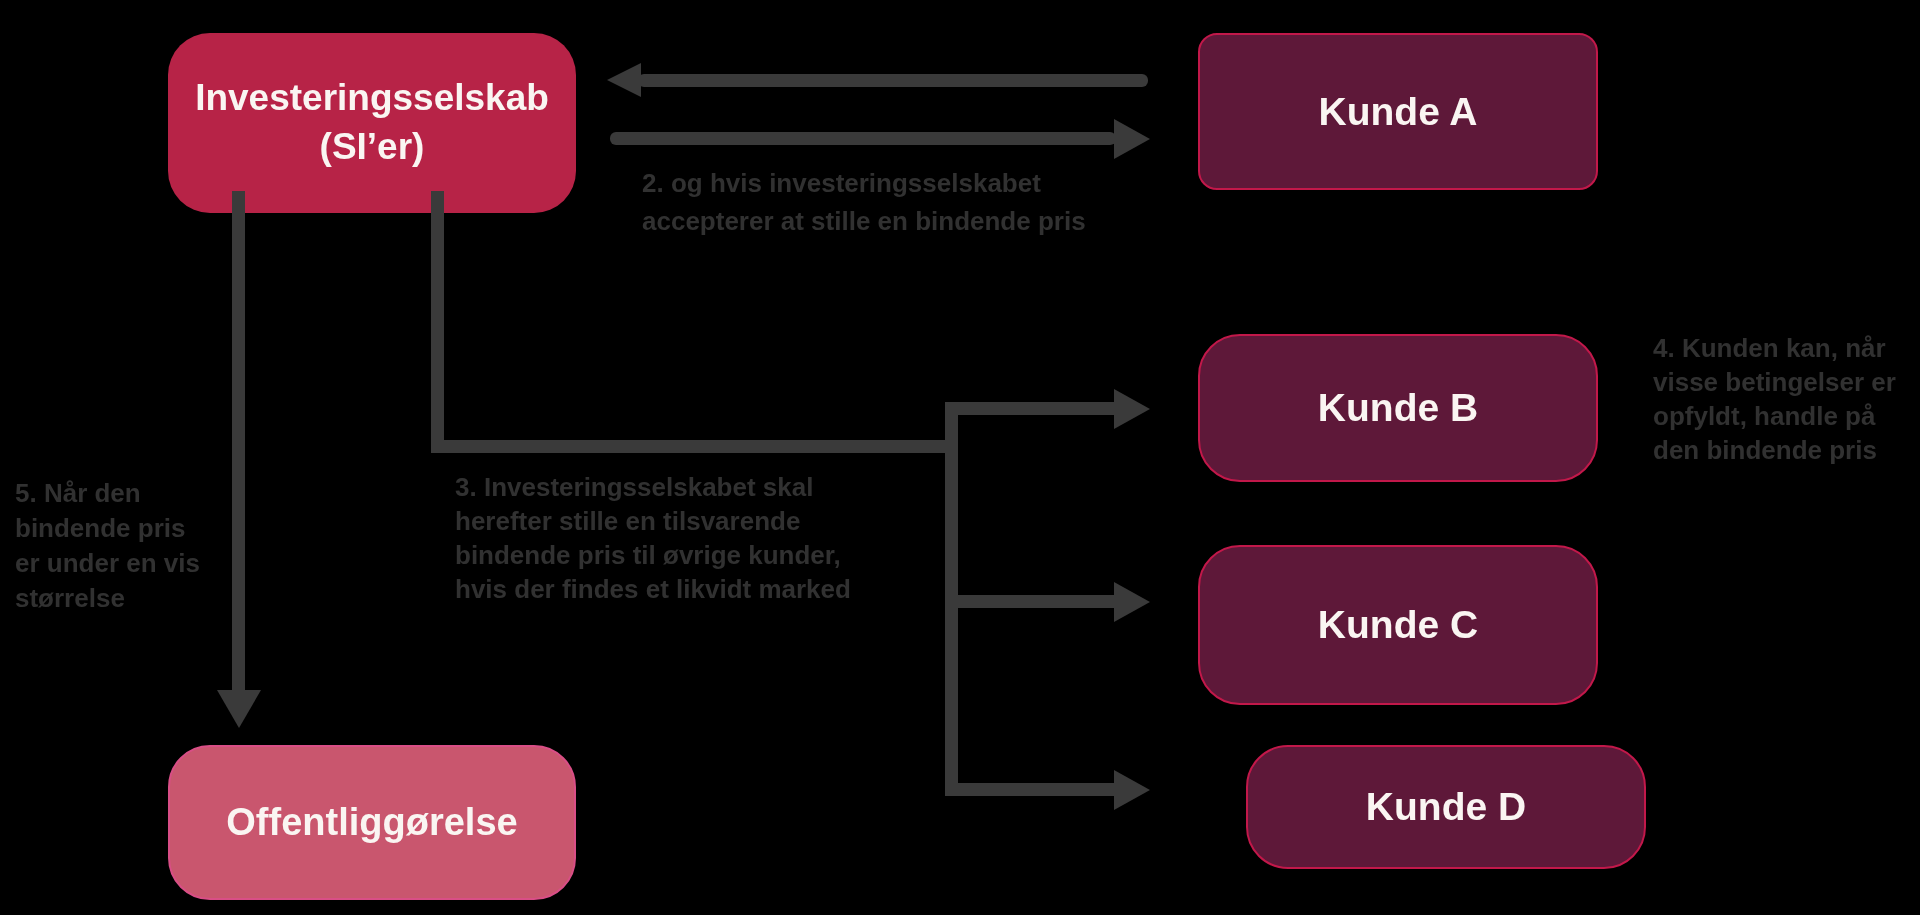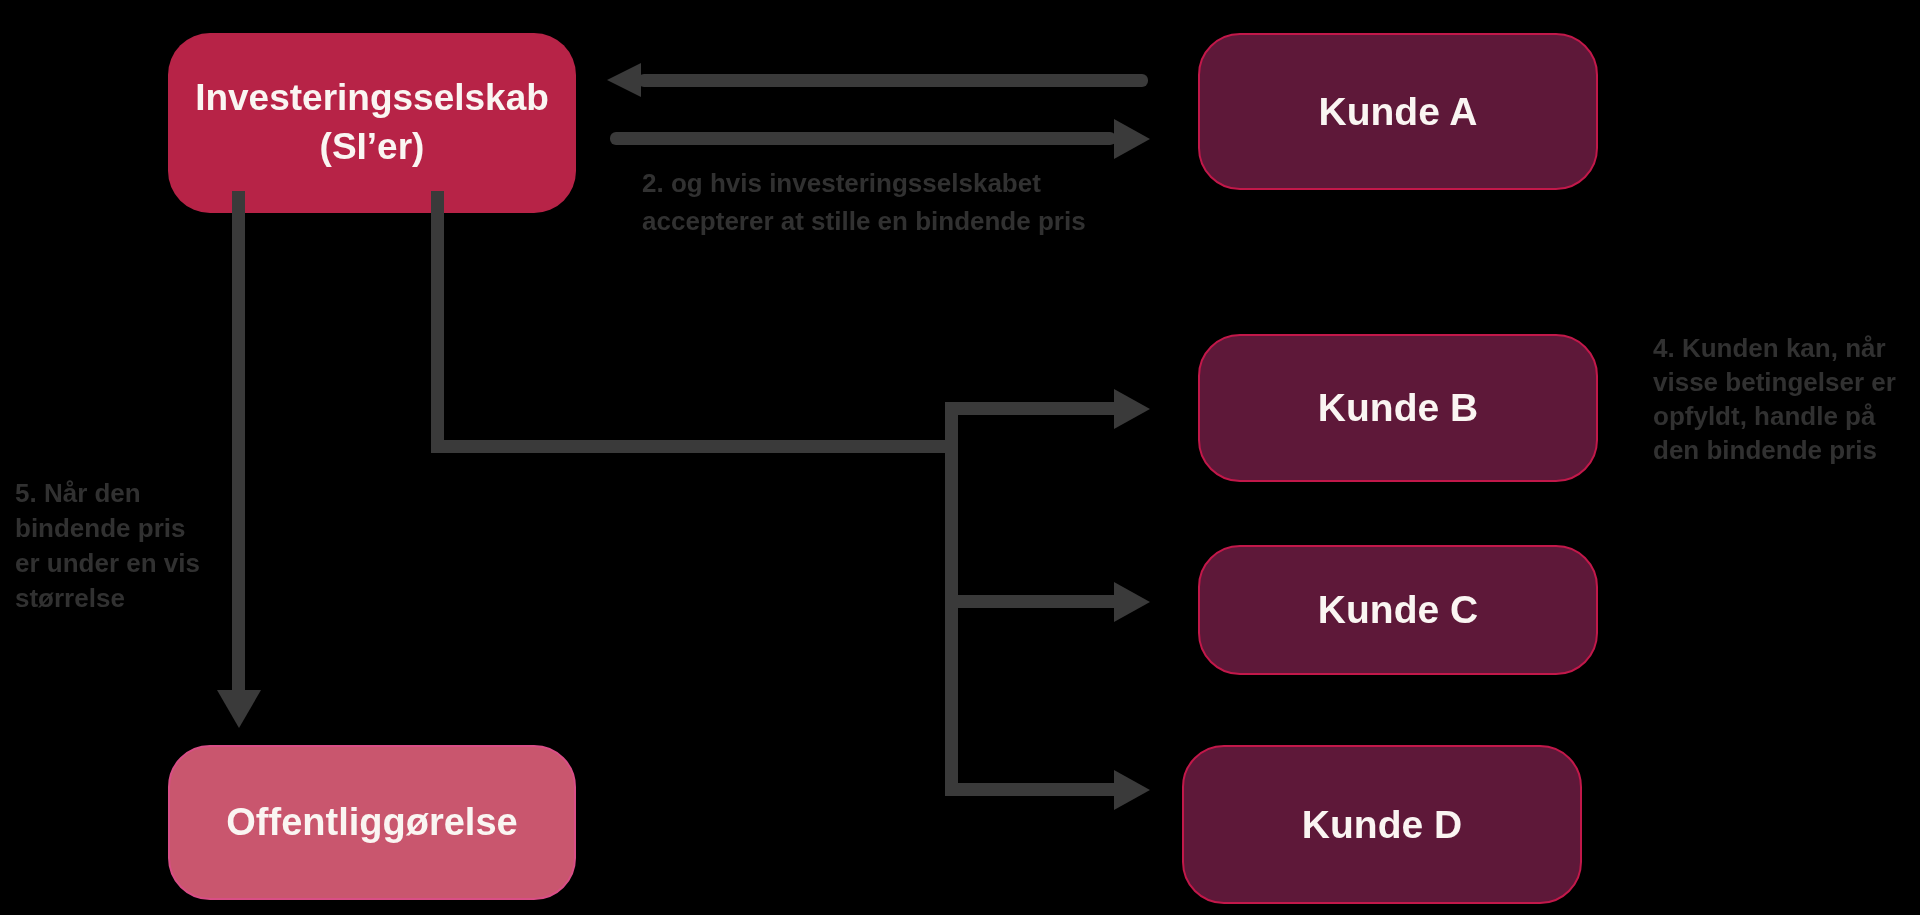--- a/index.html
+++ b/index.html
@@ -20,24 +20,24 @@
 
   
   .node{position:absolute;display:flex;align-items:center;justify-content:center;
         text-align:center;border-radius:42px;color:var(--box-text);
         font-weight:700;white-space:pre-line;line-height:1.32;}
   .node-primary{background:var(--primary-box);font-size:37px;}
   .node-customer{background:var(--customer-box);border:2px solid var(--customer-box-edge);font-size:39px;}
   .node-publication{background:var(--publication-box);border:2px solid var(--publication-box-edge);font-size:38px;}
 
   .n-inv {left:168px;top:33px;width:408px;height:180px;}
-  .n-ka  {left:1198px;top:33px;width:400px;height:157px;}
+  .n-ka  {left:1198px;top:33px;width:400px;height:157px;border-radius:19px;}
   .n-kb  {left:1198px;top:334px;width:400px;height:148px;}
-  .n-kc  {left:1198px;top:545px;width:400px;height:130px;}
-  .n-kd  {left:1182px;top:745px;width:400px;height:159px;}
+  .n-kc  {left:1198px;top:545px;width:400px;height:160px;}
+  .n-kd  {left:1246px;top:745px;width:400px;height:124px;}
   .n-pub {left:168px;top:745px;width:408px;height:155px;text-align:right;}
 
   
   .h-line,.v-line{position:absolute;background:var(--connector);}
   .h-line{height:13px;border-radius:6px;}
   .v-line{width:13px;}
   .ah{position:absolute;width:0;height:0;}
   .ah-right{border-top:20px solid transparent;border-bottom:20px solid transparent;border-left:36px solid var(--connector);}
   .ah-left {border-top:17px solid transparent;border-bottom:17px solid transparent;border-right:34px solid var(--connector);}
   .ah-down {border-left:22px solid transparent;border-right:22px solid transparent;border-top:38px solid var(--connector);}
@@ -100,20 +100,24 @@
 
   <div class="h-line c-br-b"></div>
   <div class="ah ah-right c-br-b-head"></div>
   <div class="h-line c-br-c"></div>
   <div class="ah ah-right c-br-c-head"></div>
   <div class="h-line c-br-d"></div>
   <div class="ah ah-right c-br-d-head"></div>
 
   <div class="step s2">2. og hvis investeringsselskabet
 accepterer at stille en bindende pris</div>
+  <div class="step s3">3. Investeringsselskabet skal
+herefter stille en tilsvarende
+bindende pris til øvrige kunder,
+hvis der findes et likvidt marked</div>
   <div class="step s4">4. Kunden kan, når
 visse betingelser er
 opfyldt, handle på
 den bindende pris</div>
   <div class="step s5">5. Når den
 bindende pris
 er under en vis
 størrelse</div>
 
 </div>

